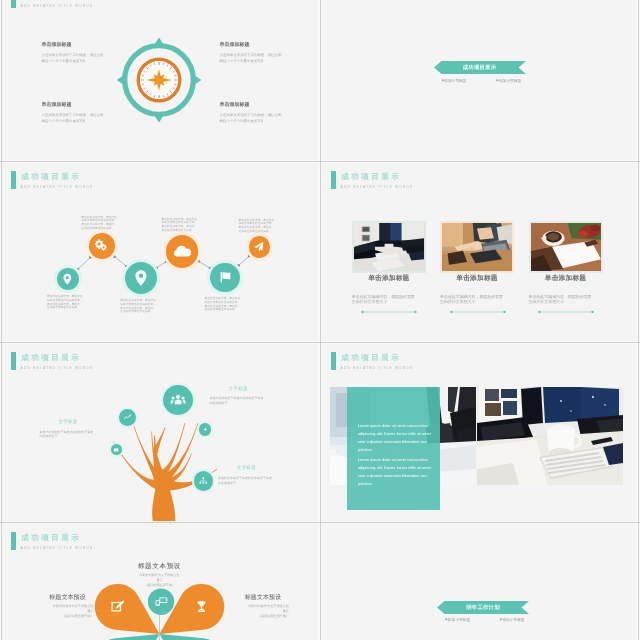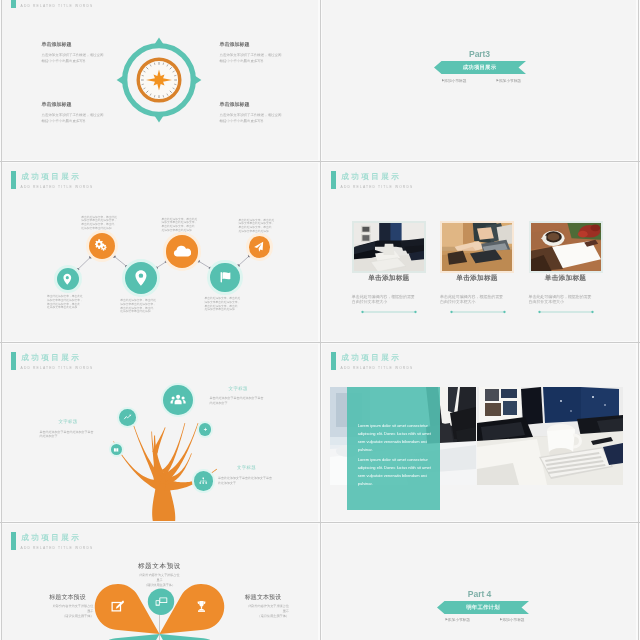--- a/index.html
+++ b/index.html
@@ -86,22 +86,20 @@
       <div class="bdy" style="font-size:3.45px;line-height:5.9px;margin-top:6.2px;">点击添加文字说明了工作概述，通过空闲
 概括中中华中出题出更多写作</div>
     </div>
     <div style="position:absolute;left:218.5px;top:120px;width:95px;">
       <div class="ttl" style="font-size:5.0px;line-height:6px;">单击添加标题</div>
       <div class="bdy" style="font-size:3.45px;line-height:5.9px;margin-top:6.2px;">点击添加文字说明了工作概述，通过空闲
 概括中中华中出题出更多写作</div>
     </div>
   </div>
   <div class="slide" id="sl2" style="left:321px;top:-19px;">
-    <div style="position:absolute;left:0;top:68.0px;width:317px;text-align:center;font-size:8.6px;line-height:10px;
-                font-weight:bold;color:#7fb0a8;letter-spacing:-0.1px;">Part3</div>
     <div style="position:absolute;left:112.5px;top:80.0px;width:92px;height:13px;">
       <svg width="92" height="13" viewBox="0 0 92 13" style="position:absolute;left:0;top:0;">
         <path d="M0 6.5 L7.5 0 L92 0 L84.5 6.5 L92 13 L7.5 13 Z" fill="#5cc3b2"></path>
       </svg>
       <div style="position:absolute;left:0;top:2.9px;width:92px;text-align:center;font-size:5.4px;
                   font-weight:bold;color:#f2fbf9;letter-spacing:0.2px;">成功项目展示</div>
     </div>
     <div style="position:absolute;left:121.0px;top:96.5px;width:79px;display:flex;justify-content:space-between;">
       <div style="font-size:3.7px;color:#8f8f8f;white-space:nowrap;"><span style="color:#9a9a9a;font-size:3px;vertical-align:1px;">▶</span><span>添加小节标题</span></div>
       <div style="font-size:3.7px;color:#8f8f8f;white-space:nowrap;"><span style="color:#9a9a9a;font-size:3px;vertical-align:1px;">▶</span><span>添加小节标题</span></div>
@@ -503,22 +501,20 @@
 （建议使用主题字体）</div>
     </div>
     <div style="position:absolute;left:236.0px;top:71.2px;width:52px;text-align:center;">
       <div style="font-size:6.0px;line-height:6.6px;color:#5b5b5b;letter-spacing:0.1px;white-space:nowrap;">标题文本预设</div>
       <div class="bdy" style="font-size:3.15px;line-height:4.75px;margin-top:3.3px;white-space:pre-line;text-align:right;">此部分内容作为文字排版占位
 显示
 （建议使用主题字体）</div>
     </div>
   </div>
   <div class="slide" id="sl8" style="left:321px;top:523px;">
-    <div style="position:absolute;left:0;top:65.5px;width:317px;text-align:center;font-size:8.6px;line-height:10px;
-                font-weight:bold;color:#7fb0a8;letter-spacing:-0.1px;">Part 4</div>
     <div style="position:absolute;left:116.0px;top:77.8px;width:92px;height:13px;">
       <svg width="92" height="13" viewBox="0 0 92 13" style="position:absolute;left:0;top:0;">
         <path d="M0 6.5 L7.5 0 L92 0 L84.5 6.5 L92 13 L7.5 13 Z" fill="#5cc3b2"></path>
       </svg>
       <div style="position:absolute;left:0;top:2.9px;width:92px;text-align:center;font-size:5.4px;
                   font-weight:bold;color:#f2fbf9;letter-spacing:0.2px;">明年工作计划</div>
     </div>
     <div style="position:absolute;left:124.5px;top:94.3px;width:79px;display:flex;justify-content:space-between;">
       <div style="font-size:3.7px;color:#8f8f8f;white-space:nowrap;"><span style="color:#9a9a9a;font-size:3px;vertical-align:1px;">▶</span><span>添加小节标题</span></div>
       <div style="font-size:3.7px;color:#8f8f8f;white-space:nowrap;"><span style="color:#9a9a9a;font-size:3px;vertical-align:1px;">▶</span><span>添加小节标题</span></div>

